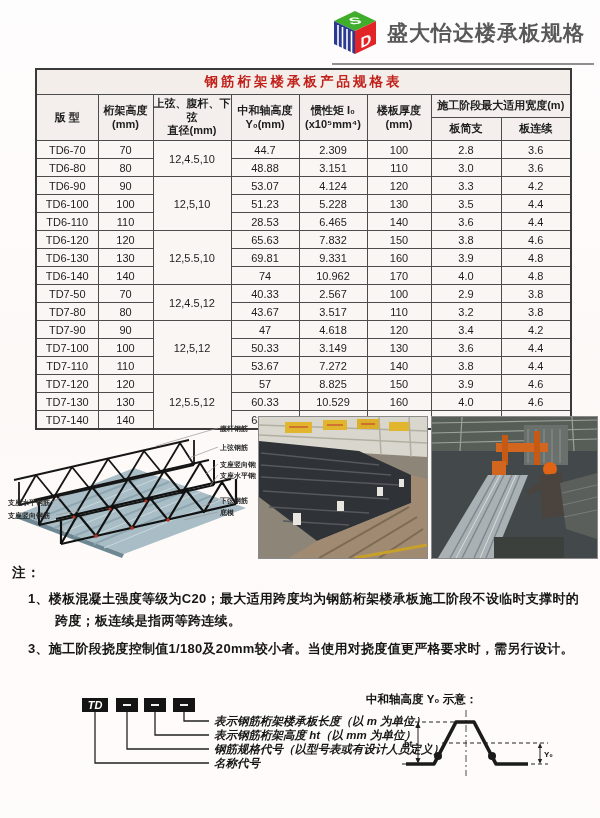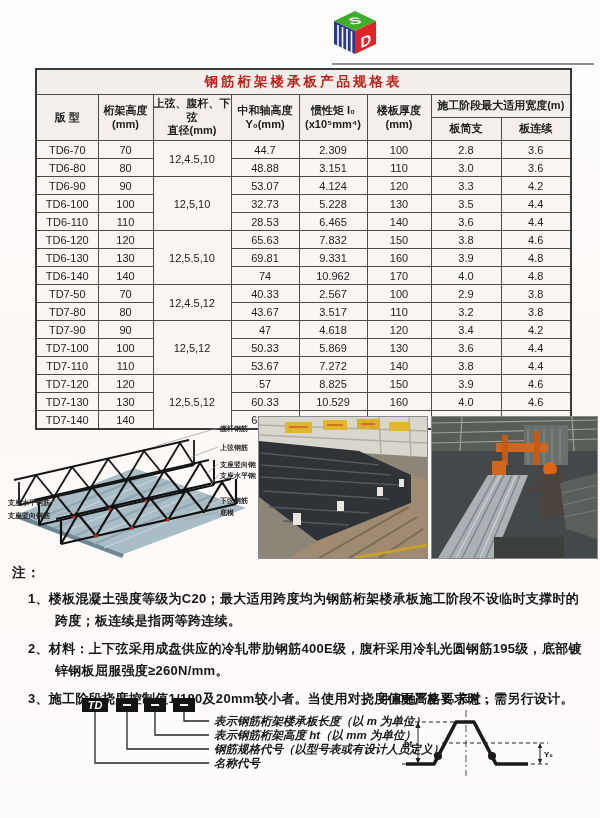--- a/index.html
+++ b/index.html
@@ -24,21 +24,21 @@
   .photo{border:1px solid #8a8a8a;background:#333;}
   .photo1{left:258px;width:168px;height:141px;}
   .photo2{left:431px;width:165px;height:141px;}
   
   .notes{position:absolute;left:12px;top:564px;width:580px;color:#161616;}
   .notes-head{font-size:13.5px;font-weight:bold;letter-spacing:1px;}
   .note{margin:6px 0 0 16px;font-size:13px;font-weight:bold;line-height:1.7;
         padding-left:27px;text-indent:-27px;letter-spacing:.3px;}
   
   .code-dia{position:absolute;left:76px;top:695px;font-style:italic;}
-  .sect-title{position:absolute;left:381px;top:692px;font-size:11.5px;font-weight:bold;color:#111;text-align:right;}
+  .sect-title{position:absolute;left:366px;top:692px;font-size:11.5px;font-weight:bold;color:#111;text-align:right;}
   .sect-dia{position:absolute;left:396px;top:706px;}
   svg text{font-family:"Liberation Sans","DejaVu Sans",sans-serif;}
 </style>
 </head>
 <body>
 
 <div class="page">
 
   <div class="hdr">
     <svg width="46" height="47" viewBox="0 0 46 47">
@@ -51,20 +51,21 @@
         <line x1="6" y1="15.9" x2="6" y2="38.9"></line>
           <line x1="10.5" y1="18" x2="10.5" y2="41"></line>
           <line x1="15" y1="20.1" x2="15" y2="43.1"></line>
           <line x1="19.5" y1="22.2" x2="19.5" y2="45.2"></line>
       </g>
       <polygon points="23,22 44,12 44,35 23,45" fill="#e32426"></polygon>
       <g transform="translate(34,32) skewY(-25)">
         <text x="0" y="5" text-anchor="middle" font-size="15" font-weight="bold" fill="#ffffff">D</text>
       </g>
     </svg>
+    <div class="brand">盛大怡达楼承板规格</div>
   </div>
 
   <table class="spec-table">
     <colgroup>
       <col style="width:62px">
         <col style="width:55px">
         <col style="width:78px">
         <col style="width:68px">
       <col style="width:68px">
         <col style="width:64px">
@@ -130,21 +131,21 @@
           <td rowspan="3">12,5,10</td>
           <td>53.07</td>
           <td>4.124</td>
           <td>120</td>
           <td>3.3</td>
           <td>4.2</td>
         </tr>
       <tr>
           <td>TD6-100</td>
           <td>100</td>
-          <td>32.73</td>
+          <td>51.23</td>
           <td>5.228</td>
           <td>130</td>
           <td>3.5</td>
           <td>4.4</td>
         </tr>
       <tr>
           <td>TD6-110</td>
           <td>110</td>
           <td>28.53</td>
           <td>6.465</td>
@@ -206,21 +207,21 @@
           <td>47</td>
           <td>4.618</td>
           <td>120</td>
           <td>3.4</td>
           <td>4.2</td>
         </tr>
       <tr>
           <td>TD7-100</td>
           <td>100</td>
           <td>50.33</td>
-          <td>5.869</td>
+          <td>3.149</td>
           <td>130</td>
           <td>3.6</td>
           <td>4.4</td>
         </tr>
       <tr>
           <td>TD7-110</td>
           <td>110</td>
           <td>53.67</td>
           <td>7.272</td>
           <td>140</td>
@@ -425,21 +426,20 @@
           <line x1="131" y1="88" x2="165" y2="80"></line>
           <line x1="132" y1="100" x2="165" y2="93"></line>
         </g>
       <rect x="62" y="120" width="70" height="21" fill="#3c403c"></rect>
     </svg>
   </div>
 
   <div class="notes">
     <div class="notes-head">注：</div>
     <p class="note">1、楼板混凝土强度等级为C20；最大适用跨度均为钢筋桁架楼承板施工阶段不设临时支撑时的跨度；板连续是指两等跨连续。</p>
-    <p class="note">2、材料：上下弦采用成盘供应的冷轧带肋钢筋400E级，腹杆采用冷轧光圆钢筋195级，底部镀锌钢板屈服强度≥260N/mm。</p>
     <p class="note">3、施工阶段挠度控制值1/180及20mm较小者。当使用对挠度值更严格要求时，需另行设计。</p>
   </div>
 
   <div class="code-dia">
     <svg width="460" height="92" viewBox="0 0 460 92">
       <rect x="6" y="3" width="26" height="14" fill="#141414"></rect>
       <text x="19" y="14" text-anchor="middle" font-size="11" font-weight="bold" fill="#ffffff">TD</text>
       <rect x="40" y="3" width="22" height="14" fill="#141414"></rect>
       <rect x="68" y="3" width="22" height="14" fill="#141414"></rect>
       <rect x="97" y="3" width="22" height="14" fill="#141414"></rect>

